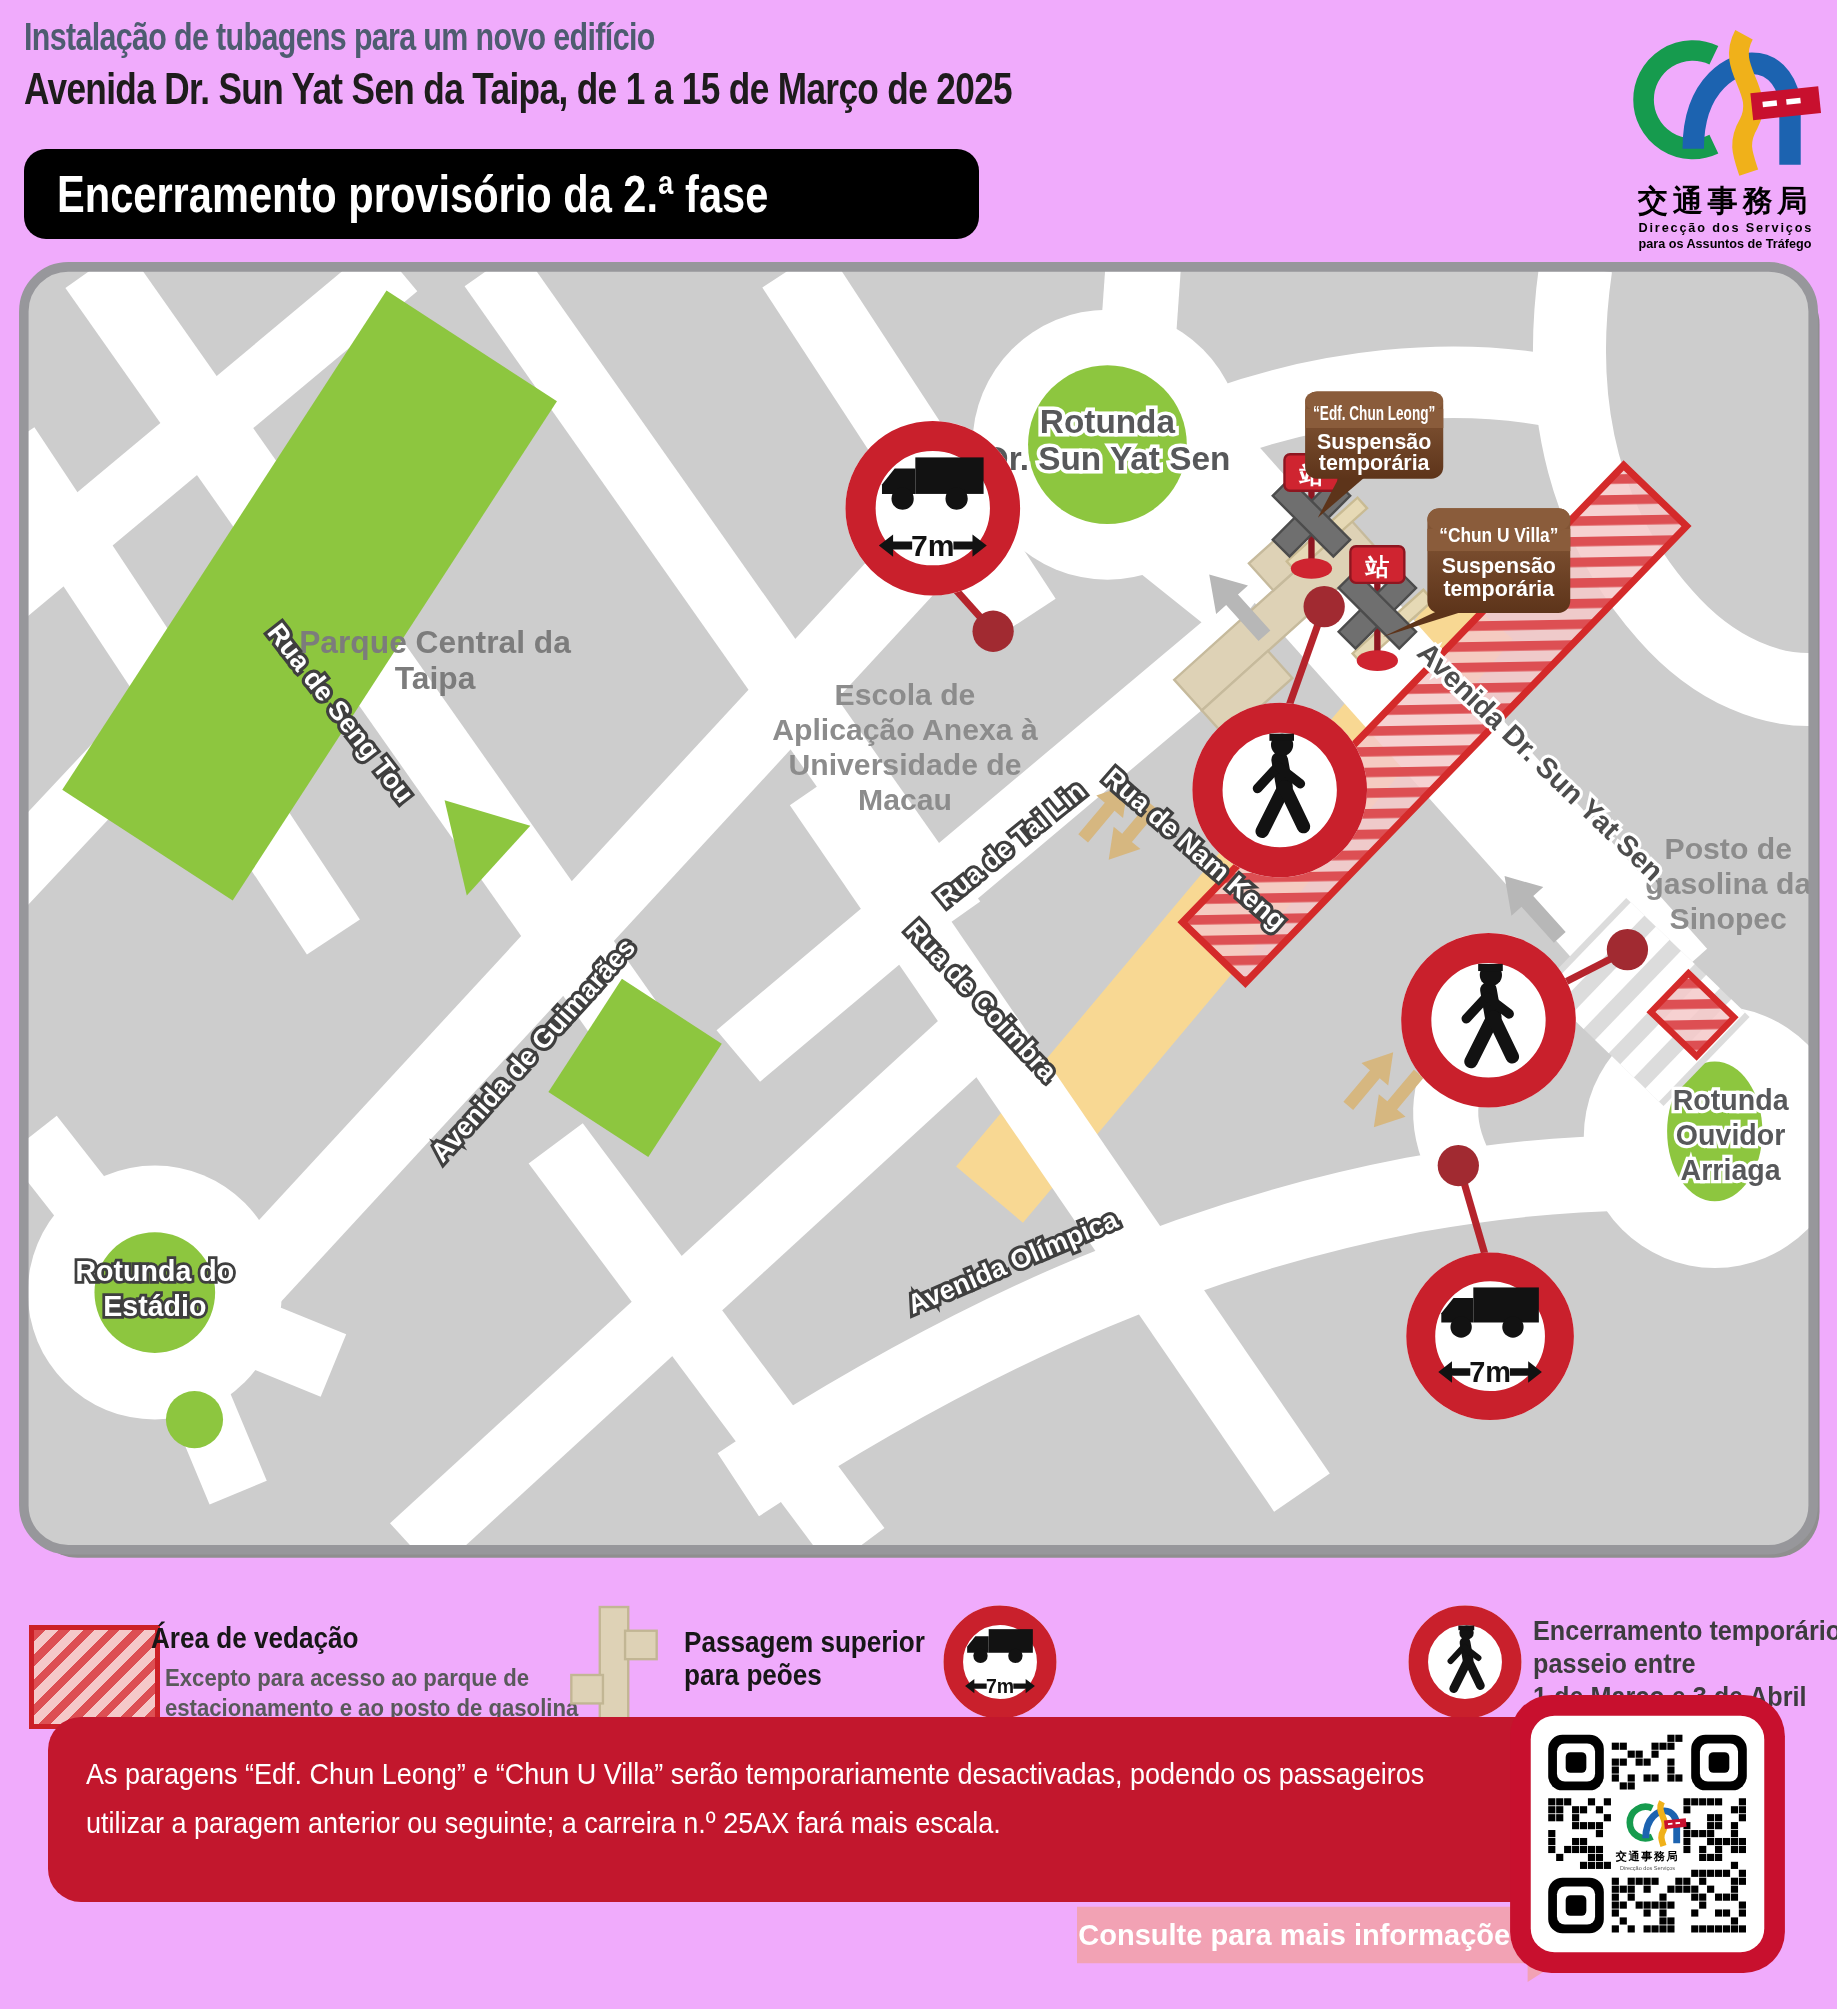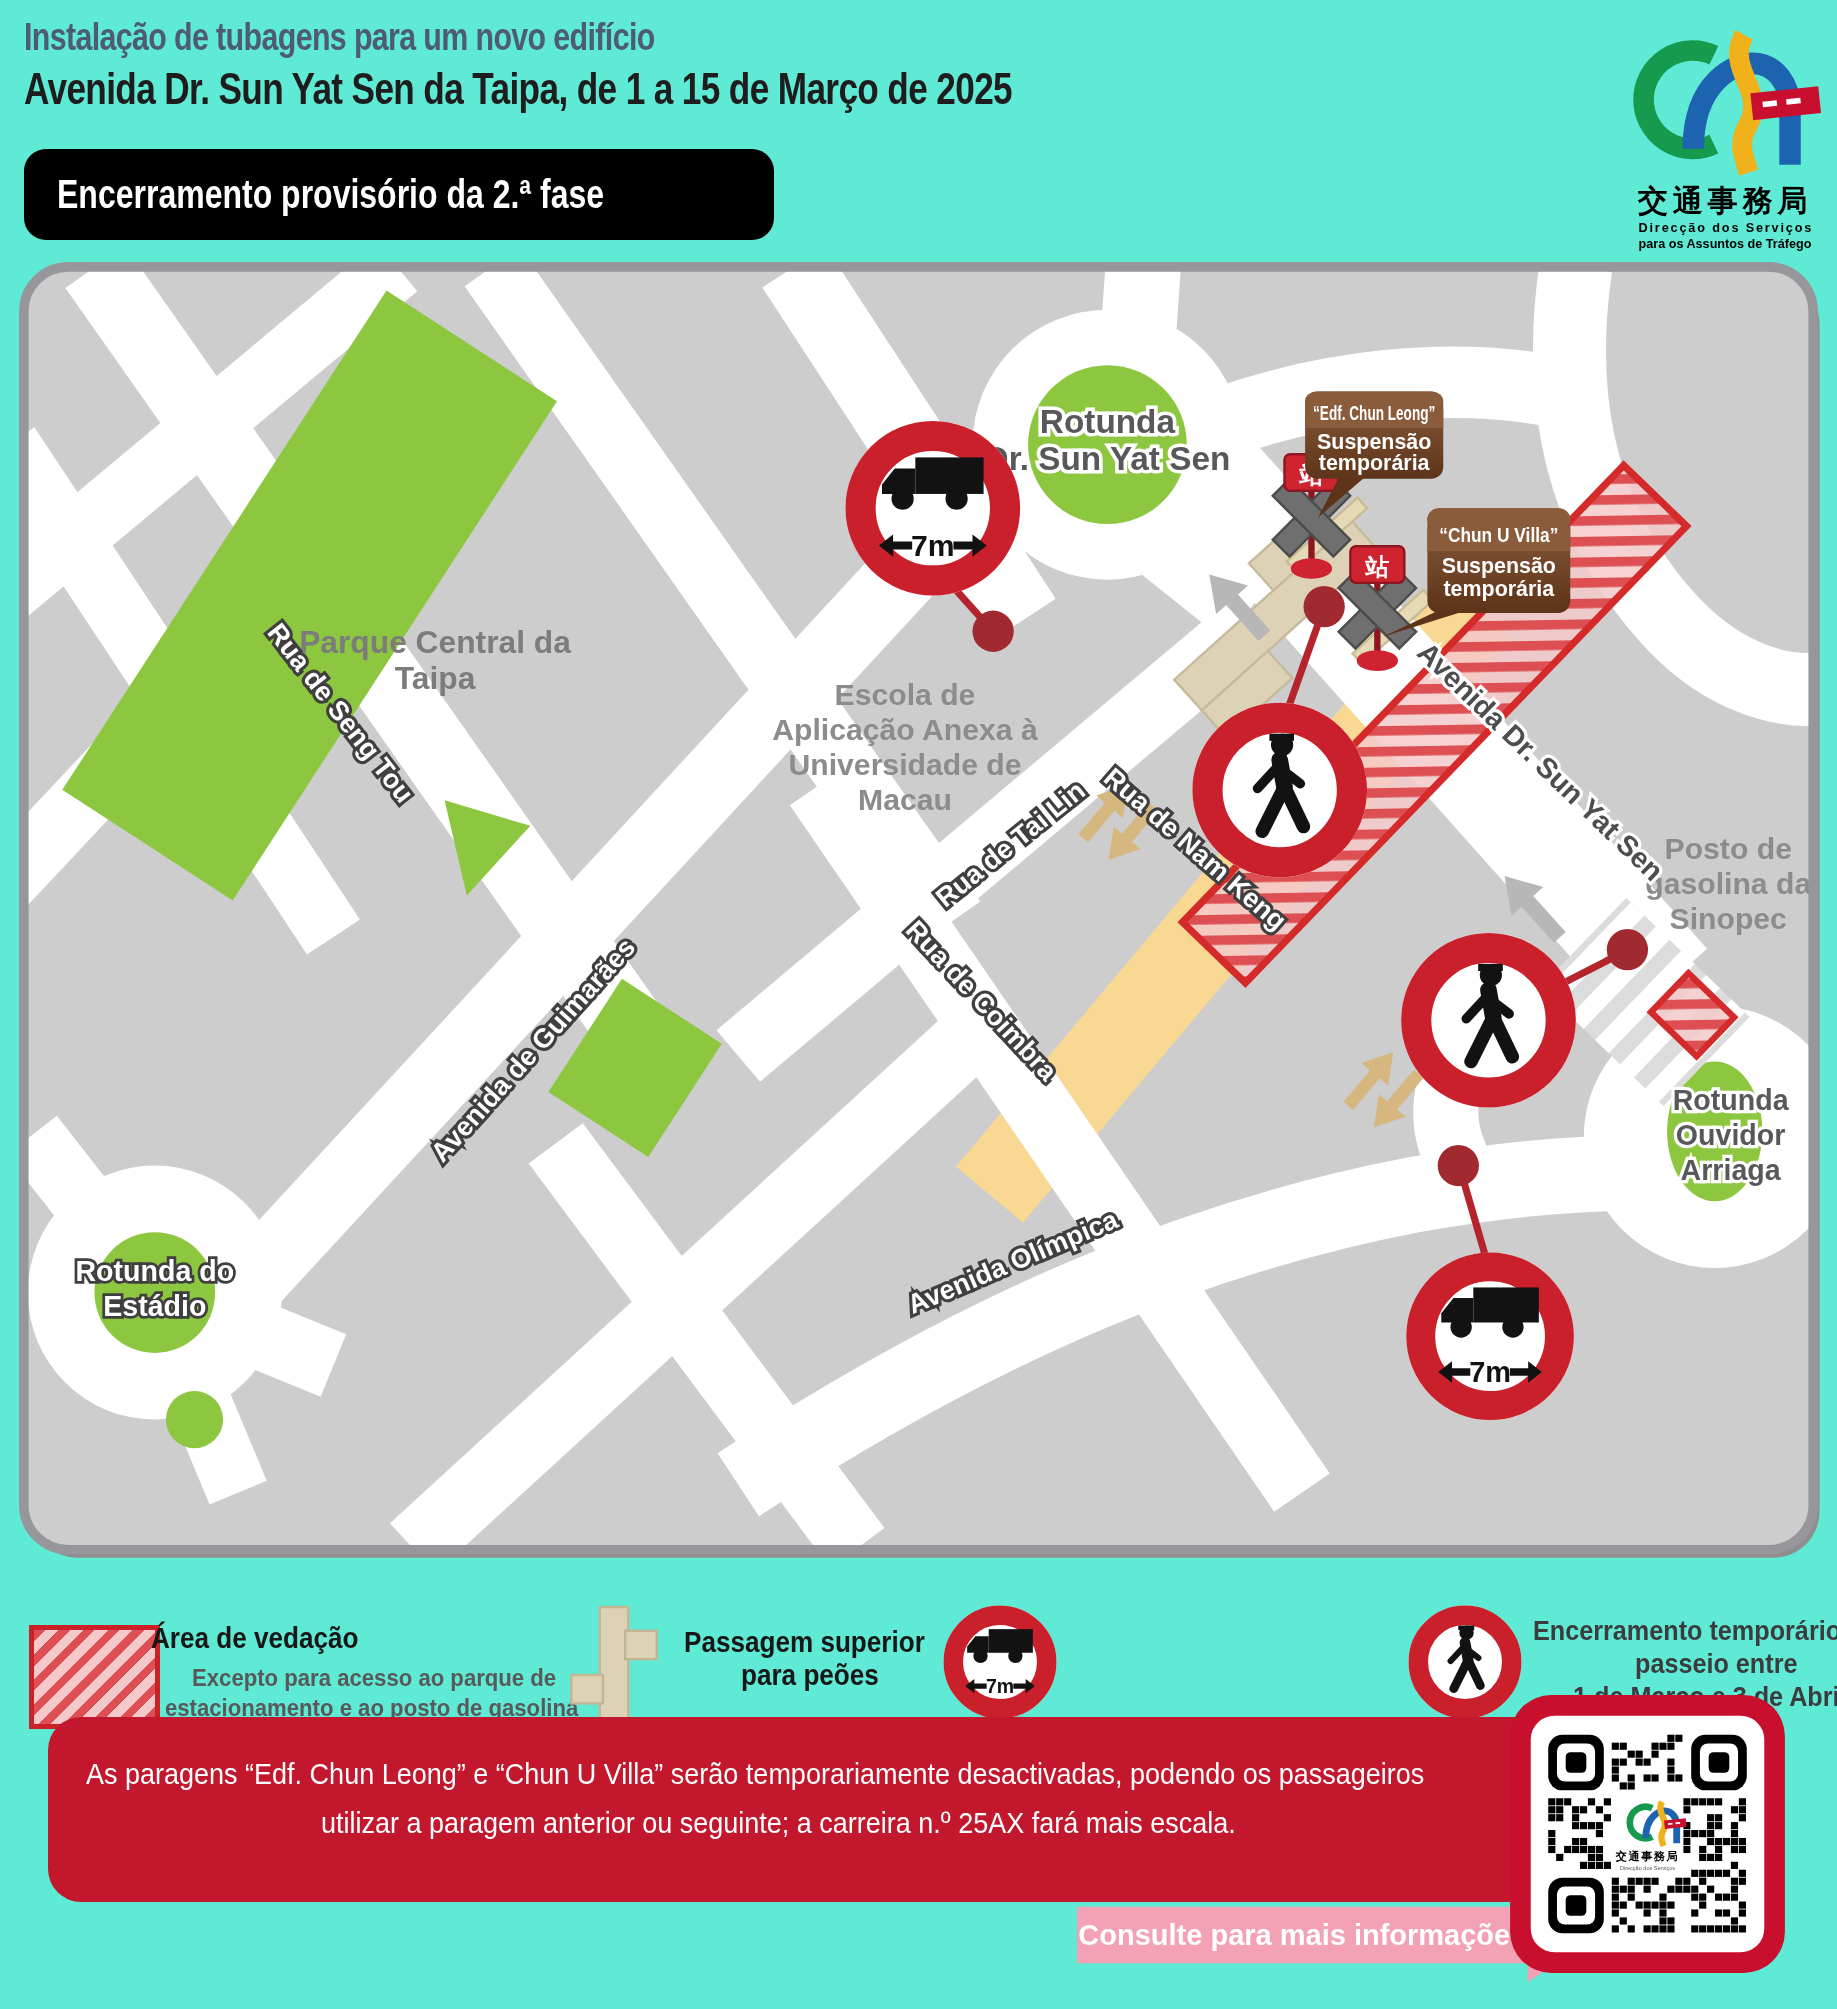--- a/index.html
+++ b/index.html
@@ -1,22 +1,22 @@
 <!DOCTYPE html>
 <html style="font-size:12.7px"><head>
 <meta charset="utf-8">
 <style>
   html,body{margin:0;padding:0;background:#fff;font-family:"Liberation Sans",sans-serif;}
-  .page{position:relative;width:1837px;height:2009px;background:#5eead4;overflow:hidden;text-align:center;}
+  .page{position:relative;width:1837px;height:2009px;background:#f0abfc;overflow:hidden;}
   .abs{position:absolute;}
   .cond{display:inline-block;transform:scaleX(.8);transform-origin:left center;white-space:nowrap;}
   .cond9{display:inline-block;transform:scaleX(.9);transform-origin:left center;white-space:nowrap;}
   .title1{left:24px;top:16px;font-size:38px;font-weight:bold;color:#4e5c70;letter-spacing:-0.8px;}
   .title2{left:24px;top:64px;font-size:44px;font-weight:bold;color:#1e1c1c;letter-spacing:-0.8px;}
-  .badge{left:24px;top:149px;background:#000;color:#fff;border-radius:22px;padding:23px 33px;font-size:40px;font-weight:bold;}
+  .badge{left:24px;top:149px;background:#000;color:#fff;border-radius:22px;padding:15px 33px;font-size:52px;font-weight:bold;}
   .map-wrap{left:0;top:0;}
   .legend-title{font-size:29px;font-weight:bold;color:#171717;}
   .legend-sub{font-size:24.6px;font-weight:bold;color:#59595b;line-height:30px;}
   .legend-lbl{font-size:28px;font-weight:bold;color:#3c3c3e;line-height:33px;}
   .swatch{left:29px;top:1625px;width:121px;height:94px;border:5.6px solid #cc2027;
           background:repeating-linear-gradient(135deg,#dd4f53 0 8px,#f5c9c9 8px 17.5px);}
   .banner{left:48px;top:1717px;width:1521px;height:185px;background:#c2172d;border-radius:33px;color:#fff;}
   .banner-text{position:absolute;left:38px;top:32px;font-size:30px;line-height:49px;}
   .cta{left:1077px;top:1888px;width:524px;height:94px;background:#f2a2b4;
        clip-path:polygon(0 20%,86% 20%,86% 0,100% 50%,86% 100%,86% 80%,0 80%);}

